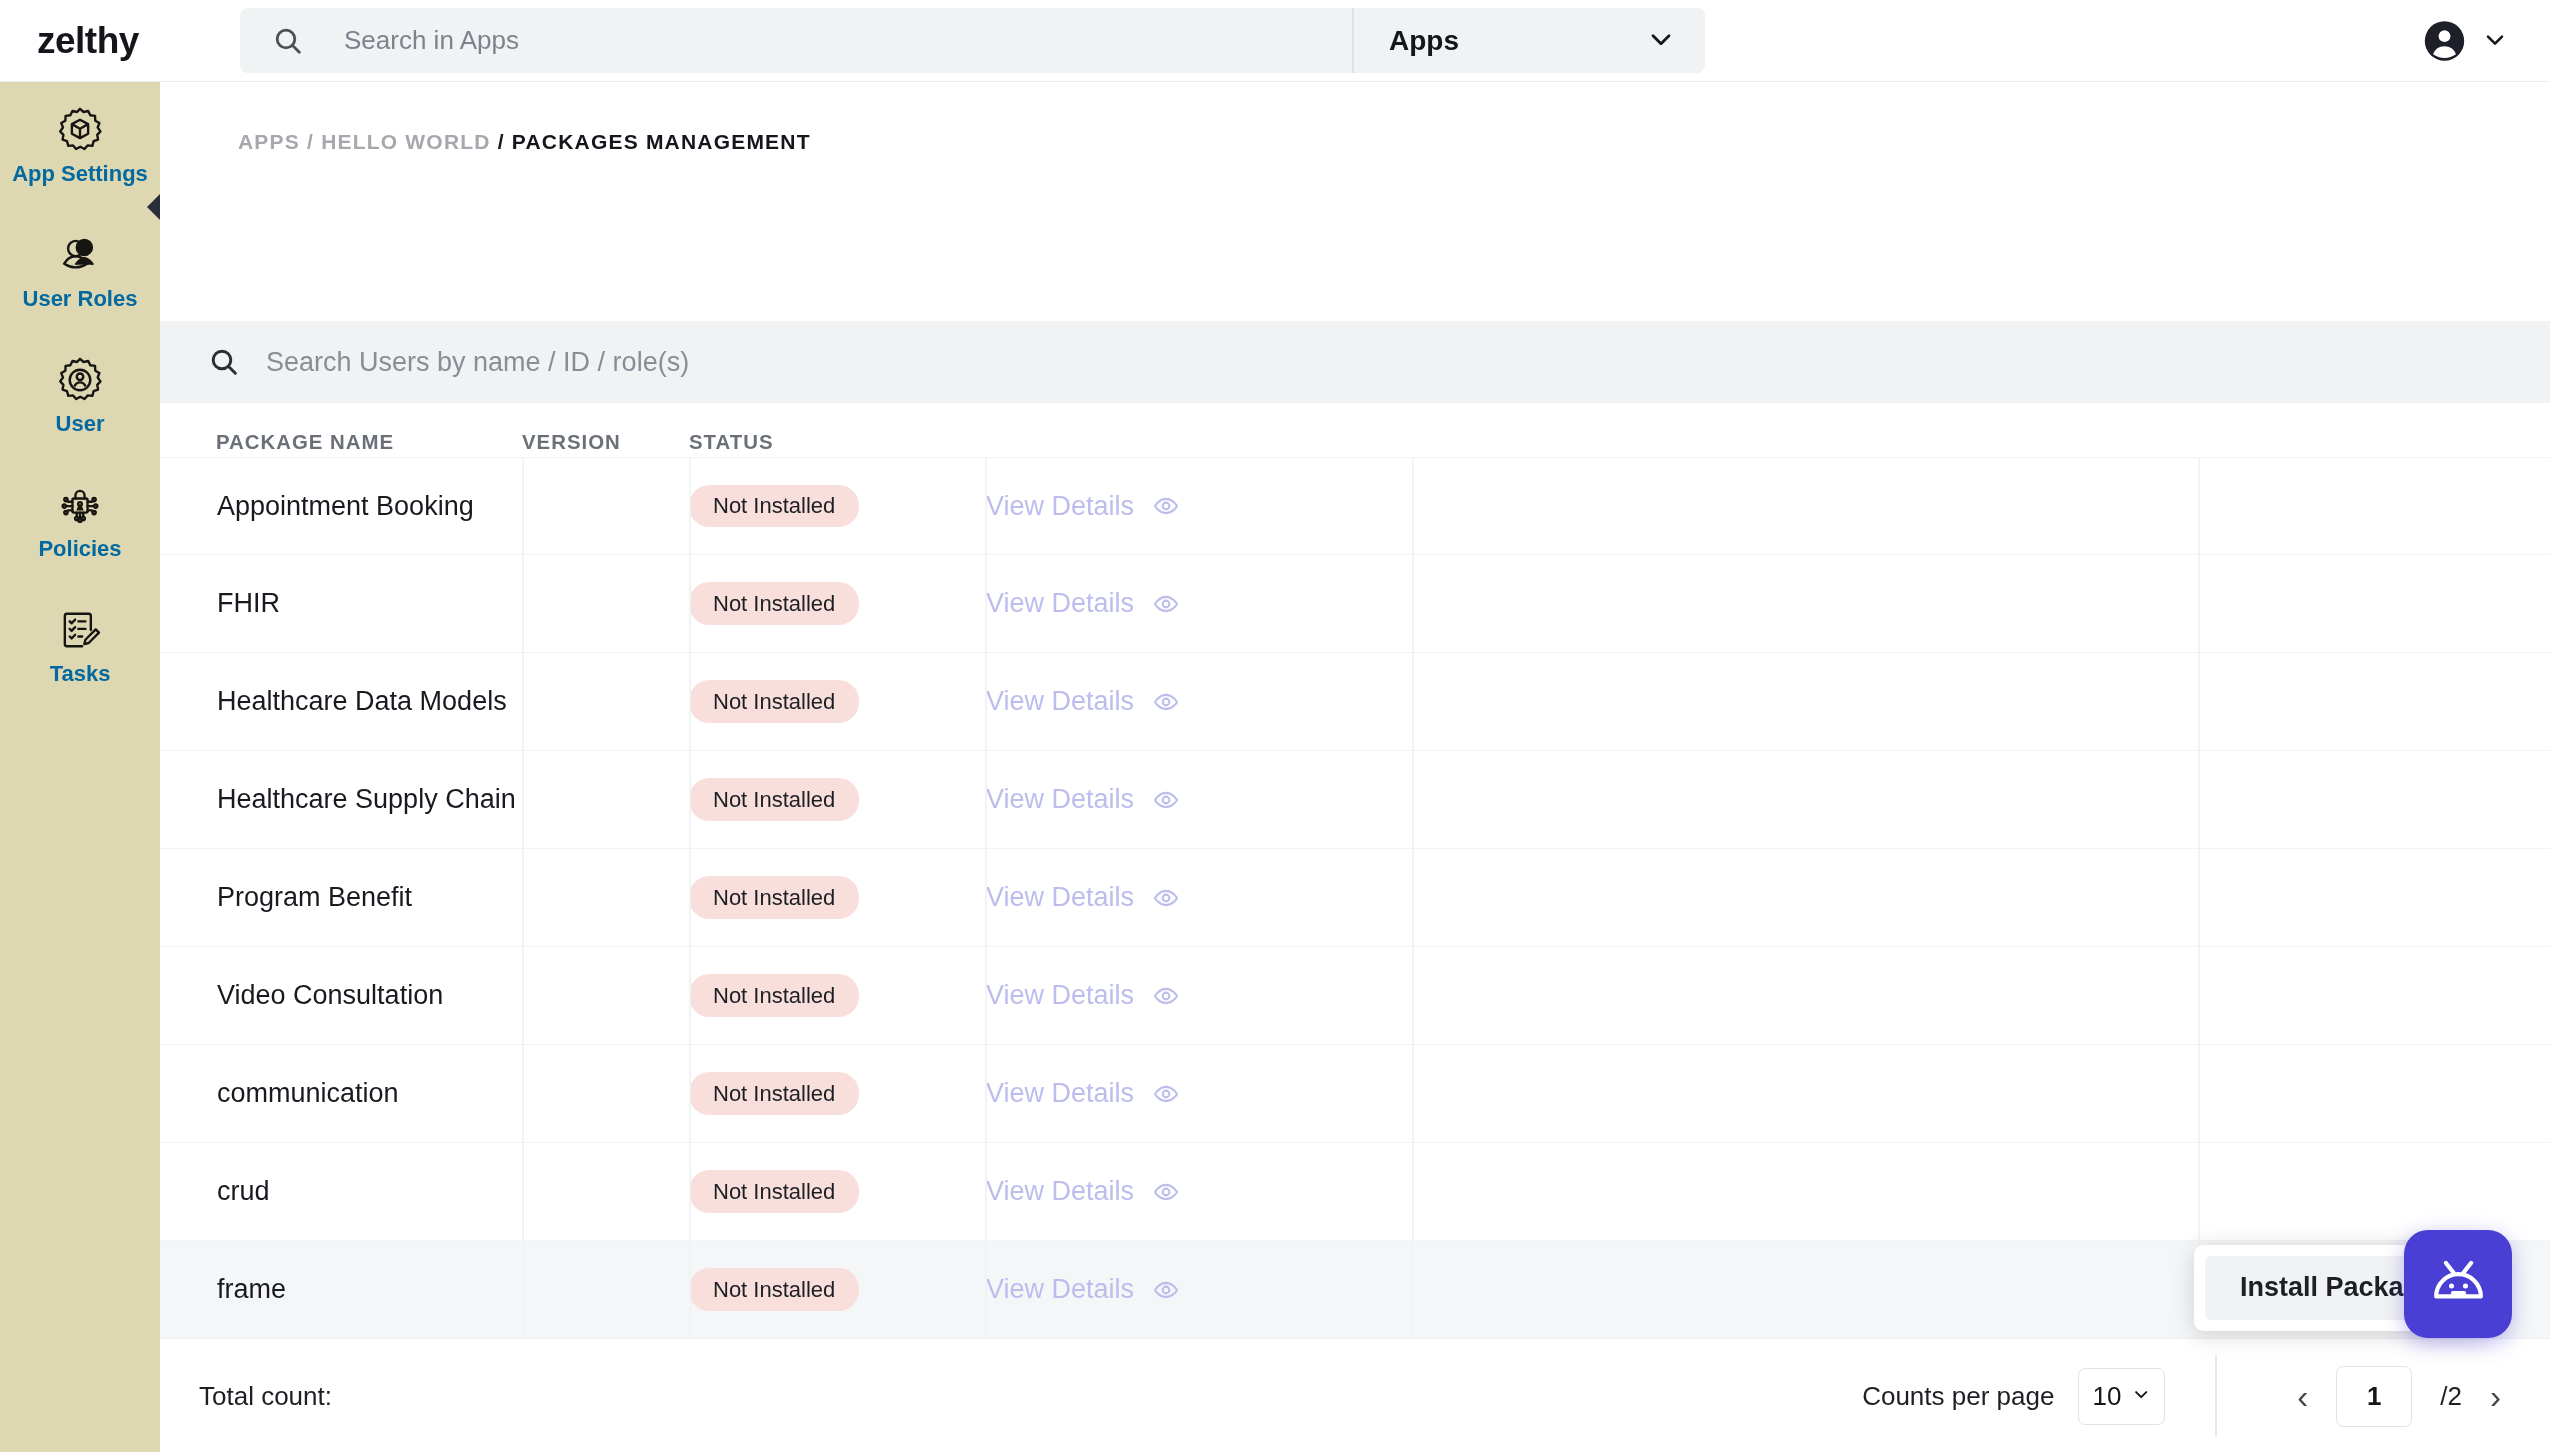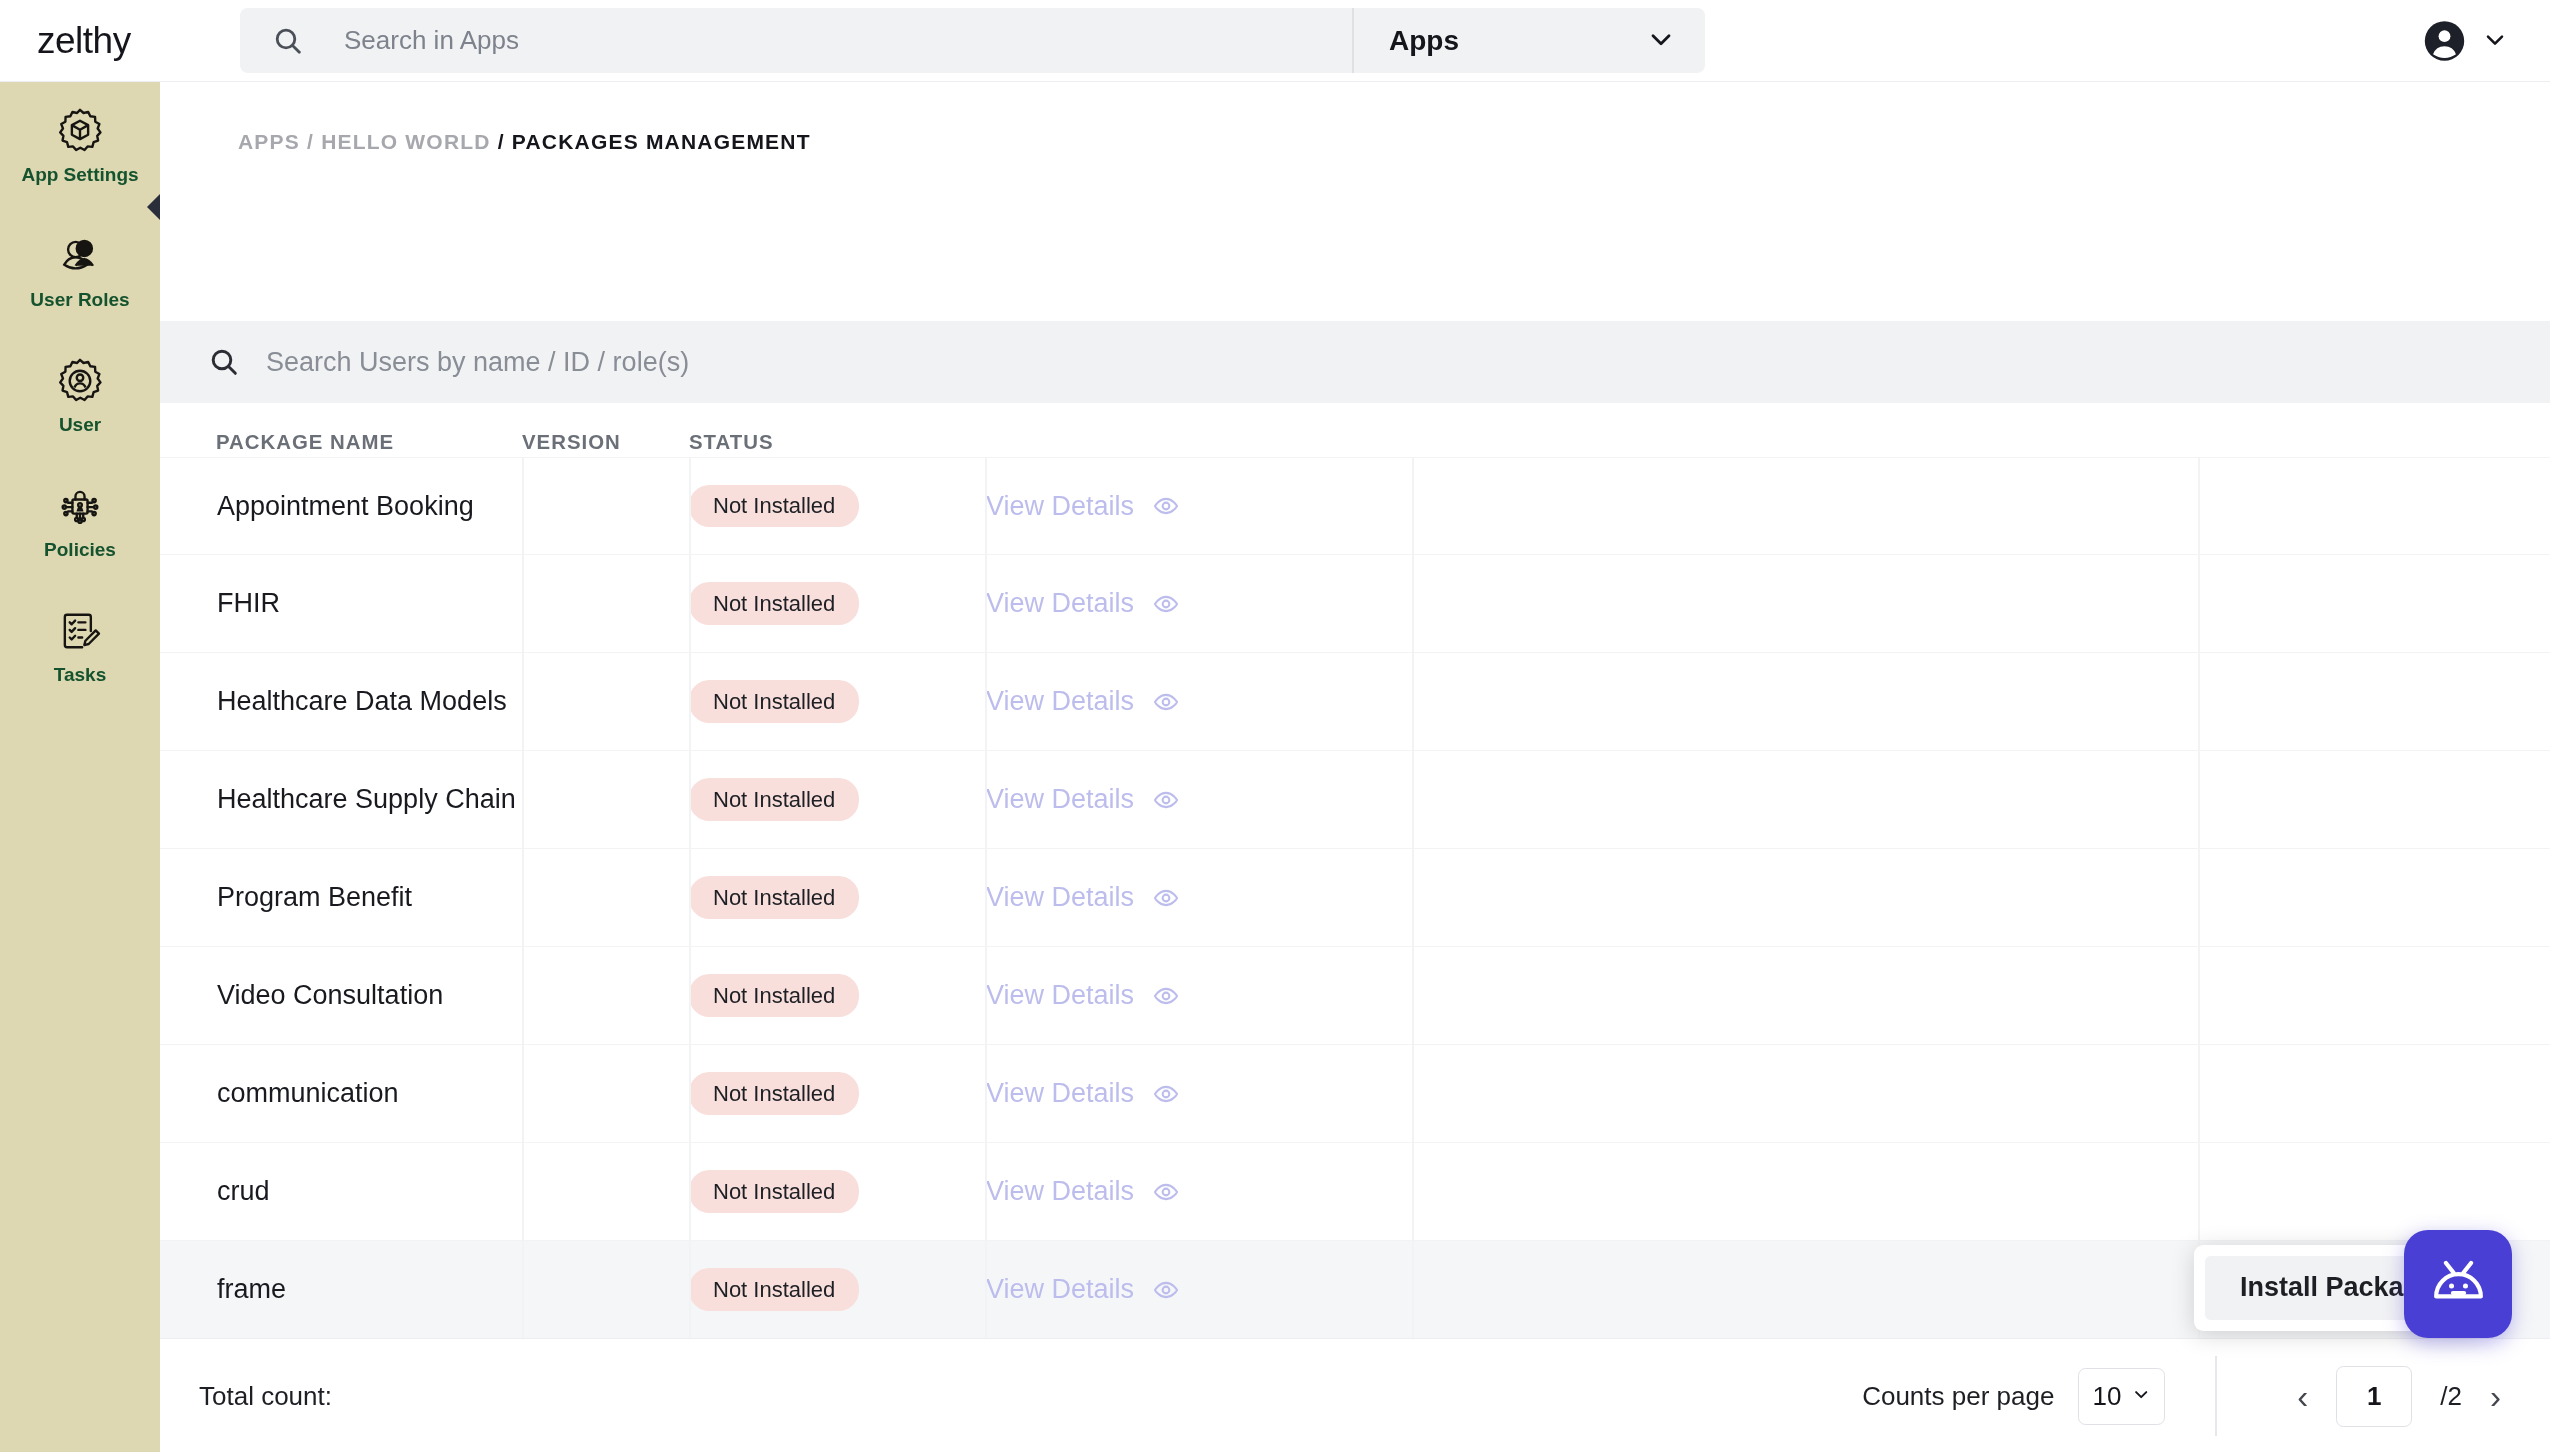--- a/index.html
+++ b/index.html
@@ -13,21 +13,21 @@
   
   .topbar {
     position: absolute; top: 0; left: 0;
     width: 2550px; height: 82px;
     background: #ffffff;
     border-bottom: 1.9px solid #eceef1;
     display: flex; align-items: center;
   }
   .brand {
     width: 160px; padding-left: 37px;
-    font-size: 37px; font-weight: 400; color: #15161c;
+    font-size: 37px; font-weight: 700; color: #15161c;
     letter-spacing: -0.5px;
   }
   .global-search {
     margin-left: 80px;
     width: 1465px; height: 65px;
     background: #f1f2f4; border-radius: 7.4px;
     display: flex; align-items: center;
   }
   .gs-left { display: flex; align-items: center; flex: 1 1 auto; padding-left: 32px; }
   .gs-ico { width: 32px; height: 32px; flex: none; }
@@ -55,21 +55,21 @@
   }
   .side-item {
     width: 160px; height: 125px;
     display: flex; flex-direction: column;
     align-items: center; justify-content: center;
     gap: 7.4px; position: relative;
   }
   .side-item.active { background: #cfc8a0; }
   .side-ico { width: 52px; height: 52px; display: block; }
   .side-label {
-    font-size: 19px; font-weight: 600; color: #14532d;
+    font-size: 22px; font-weight: 600; color: #0369a1;
     text-align: left; line-height: 1;
   }
   .active-arrow {
     position: absolute; right: 0; bottom: -13px;
     width: 0; height: 0;
     border-top: 13px solid transparent;
     border-bottom: 13px solid transparent;
     border-right: 13px solid #2a2d3a;
   }
 

